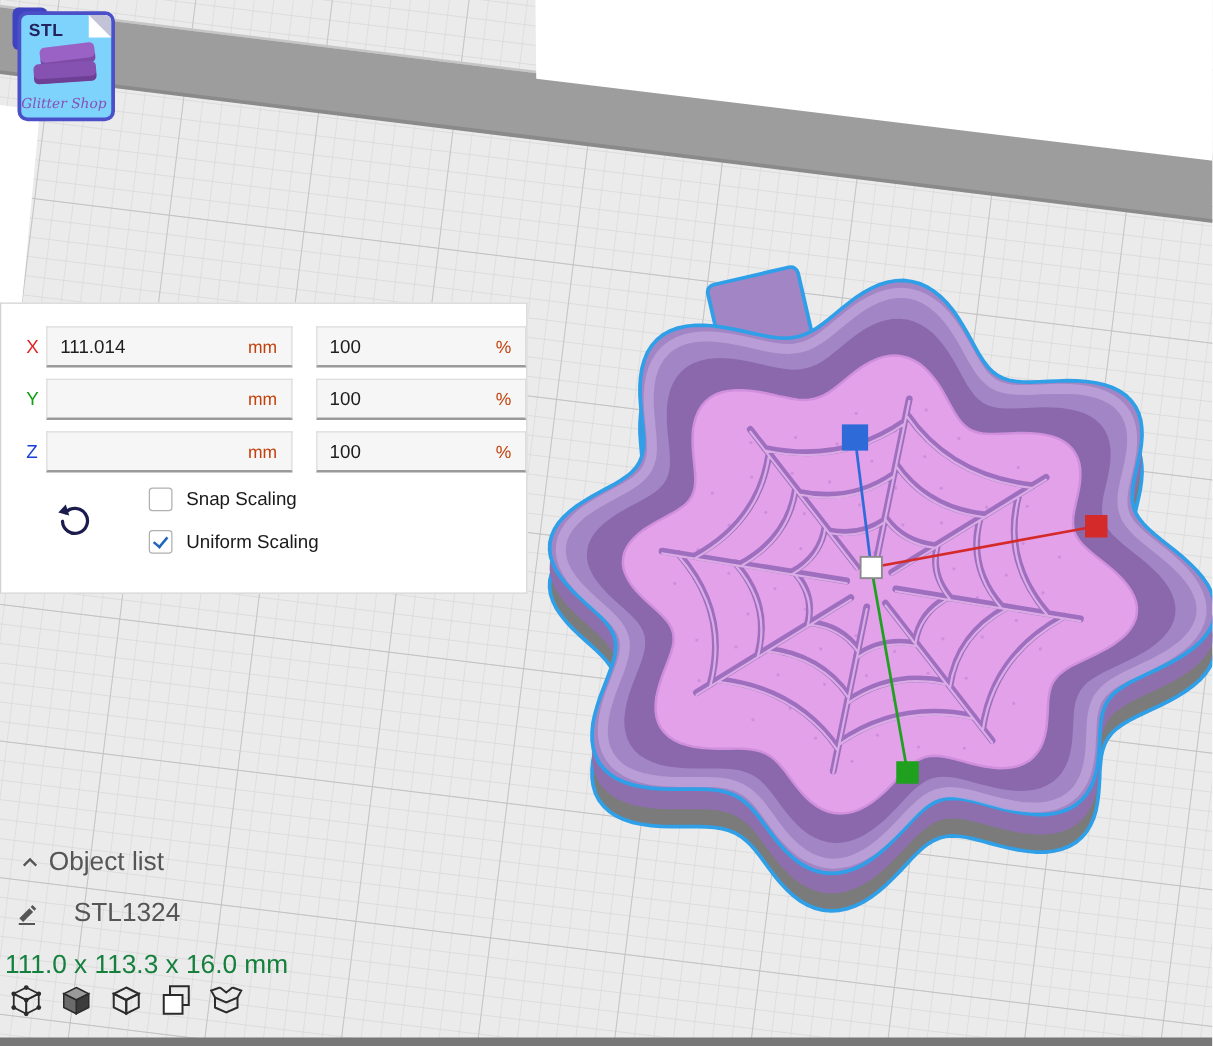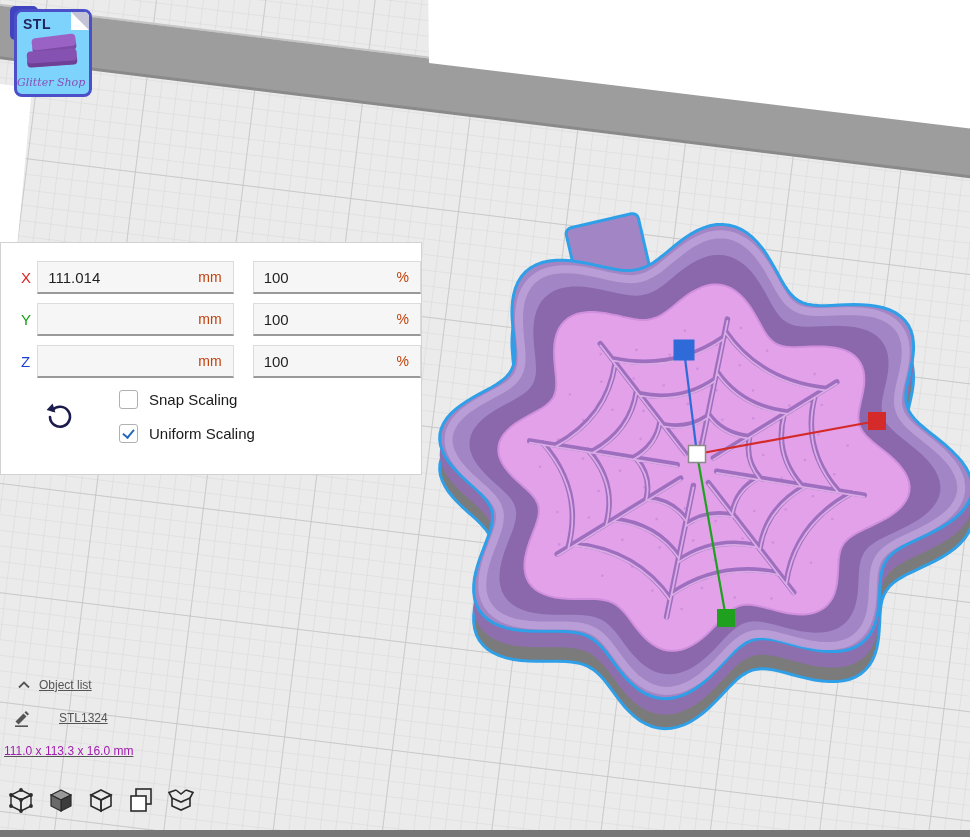--- a/index.html
+++ b/index.html
@@ -40,25 +40,25 @@
   .opts{display:flex;align-items:center;margin-top:12px;}
   .reset{width:118px;display:flex;justify-content:center;cursor:pointer;}
   .checks{display:flex;flex-direction:column;gap:15px;}
   .checkrow{display:flex;align-items:center;gap:11px;font-size:15px;color:#1a1a1a;cursor:pointer;}
   .cb{position:relative;width:19px;height:19px;background:#fff;border:1px solid #b0b0b0;
       border-radius:3px;box-sizing:border-box;}
   .cb.checked::after{content:"";position:absolute;left:3px;top:4px;width:9px;height:5px;
       border-left:2.5px solid #2266bb;border-bottom:2.5px solid #2266bb;transform:rotate(-50deg);}
 
   
-  .objlist{position:absolute;left:0;top:678px;z-index:20;color:#555;font-size:12px;text-decoration:underline;}
+  .objlist{position:absolute;left:0;top:678px;z-index:20;color:#555;font-size:21px;}
   .ol-row{display:flex;align-items:center;gap:9px;margin-bottom:17px;}
   .ol-row.r1{padding-left:18px;}
   .ol-row.r2{padding-left:13px;gap:28px;}
-  .ol-dims{padding-left:4px;color:#a21caf;margin-top:2px;}
+  .ol-dims{padding-left:4px;color:#15803d;margin-top:2px;}
   .tools{position:absolute;left:6px;top:786px;display:flex;gap:10px;z-index:20;}
   .toolbtn{width:30px;height:30px;padding:0;border:none;background:transparent;cursor:pointer;}
 </style>
 </head>
 <body>
 
 <div id="app">
 
   <svg id="scene" viewBox="0 0 970 837" xmlns="http://www.w3.org/2000/svg">
     <defs>

